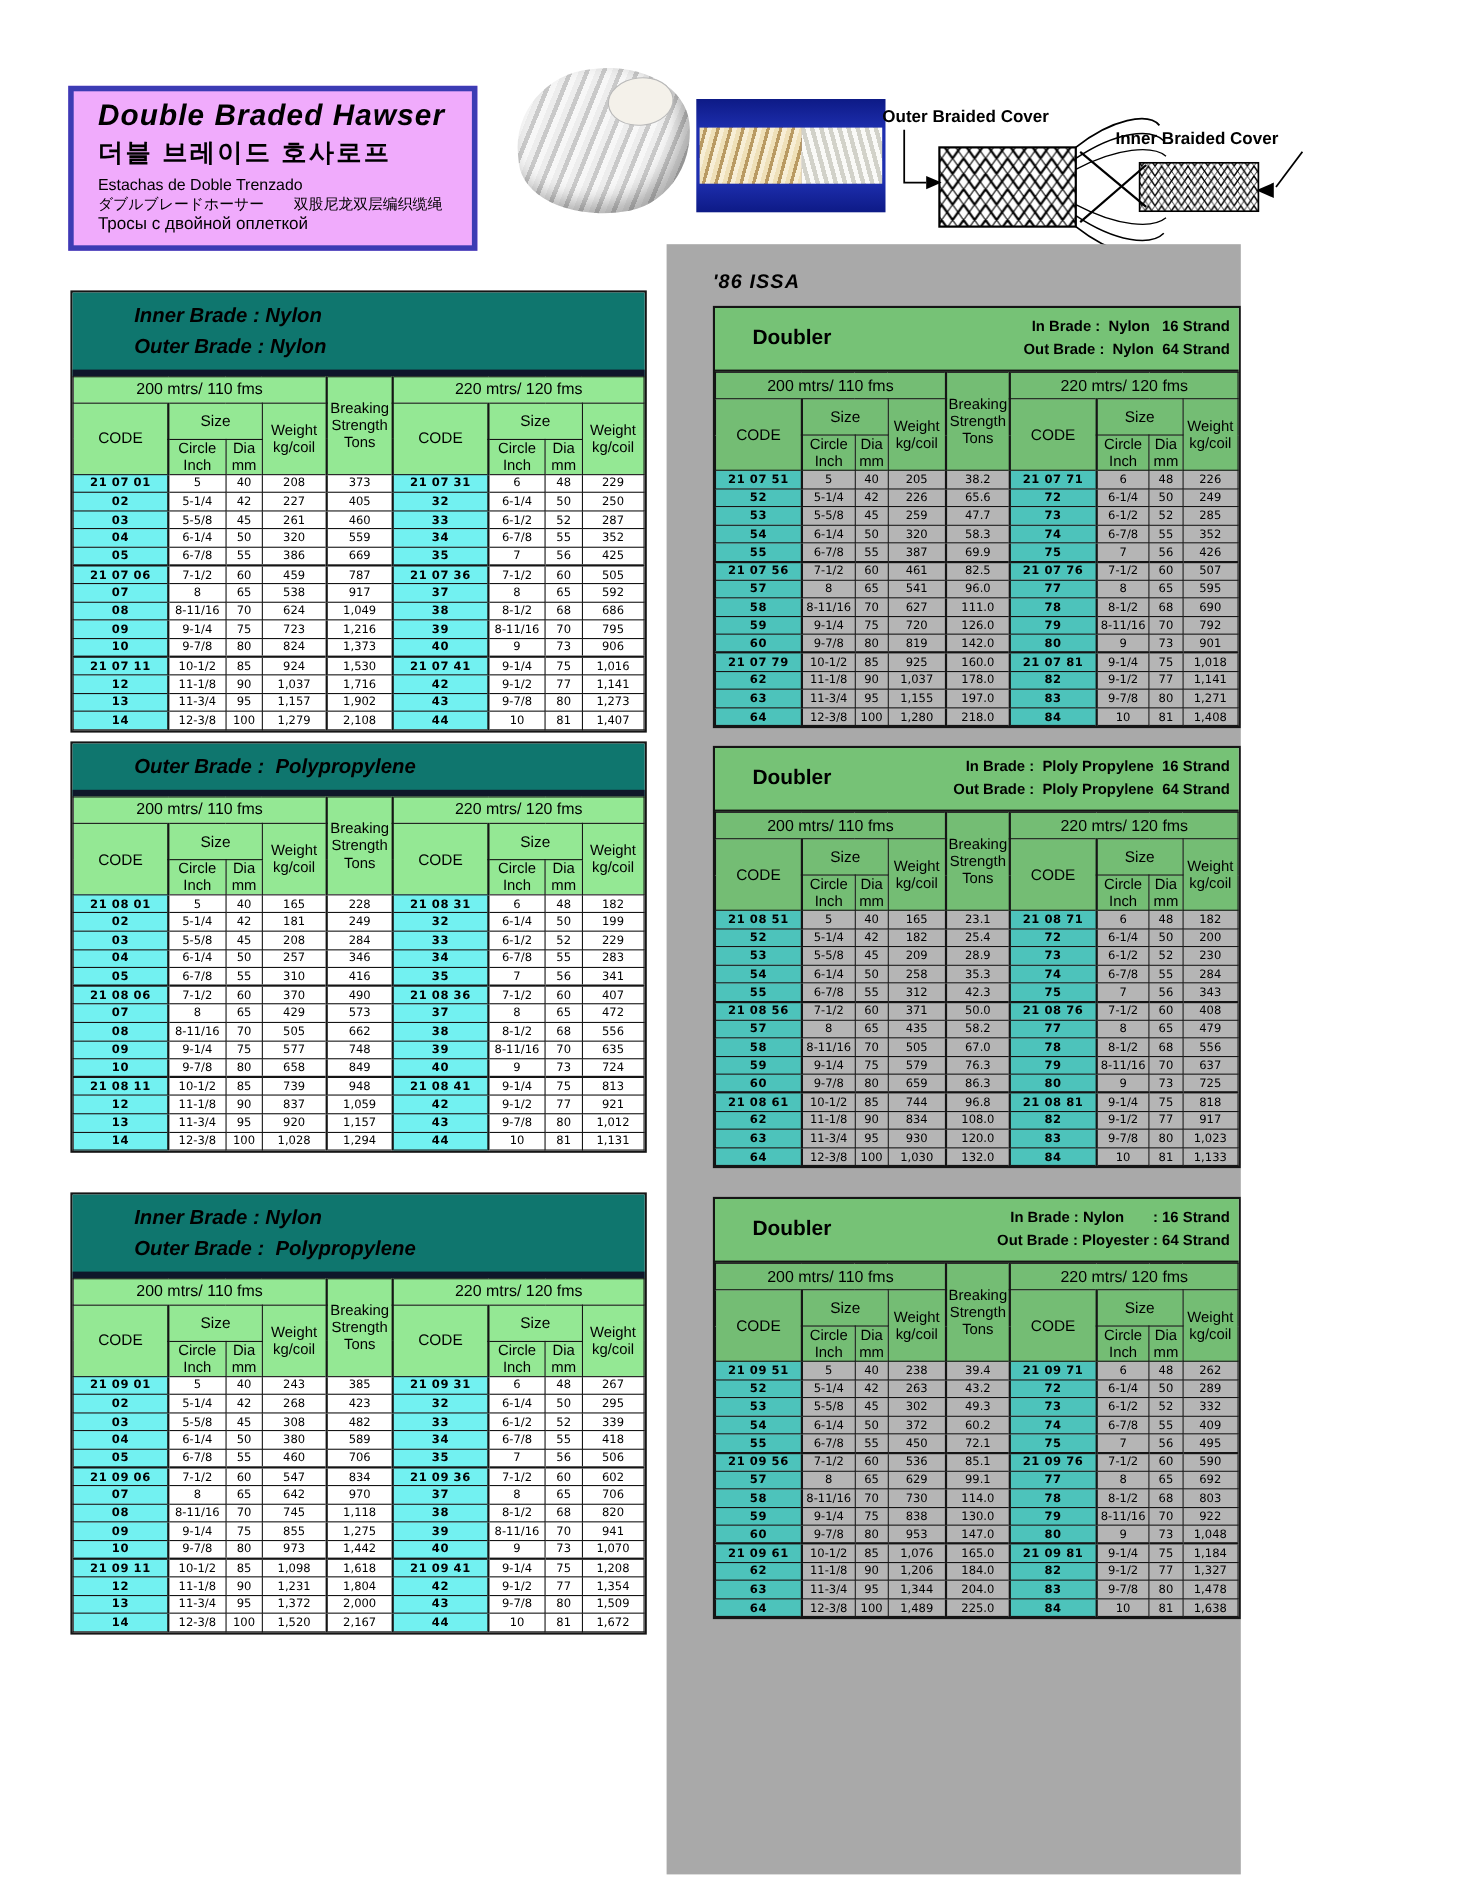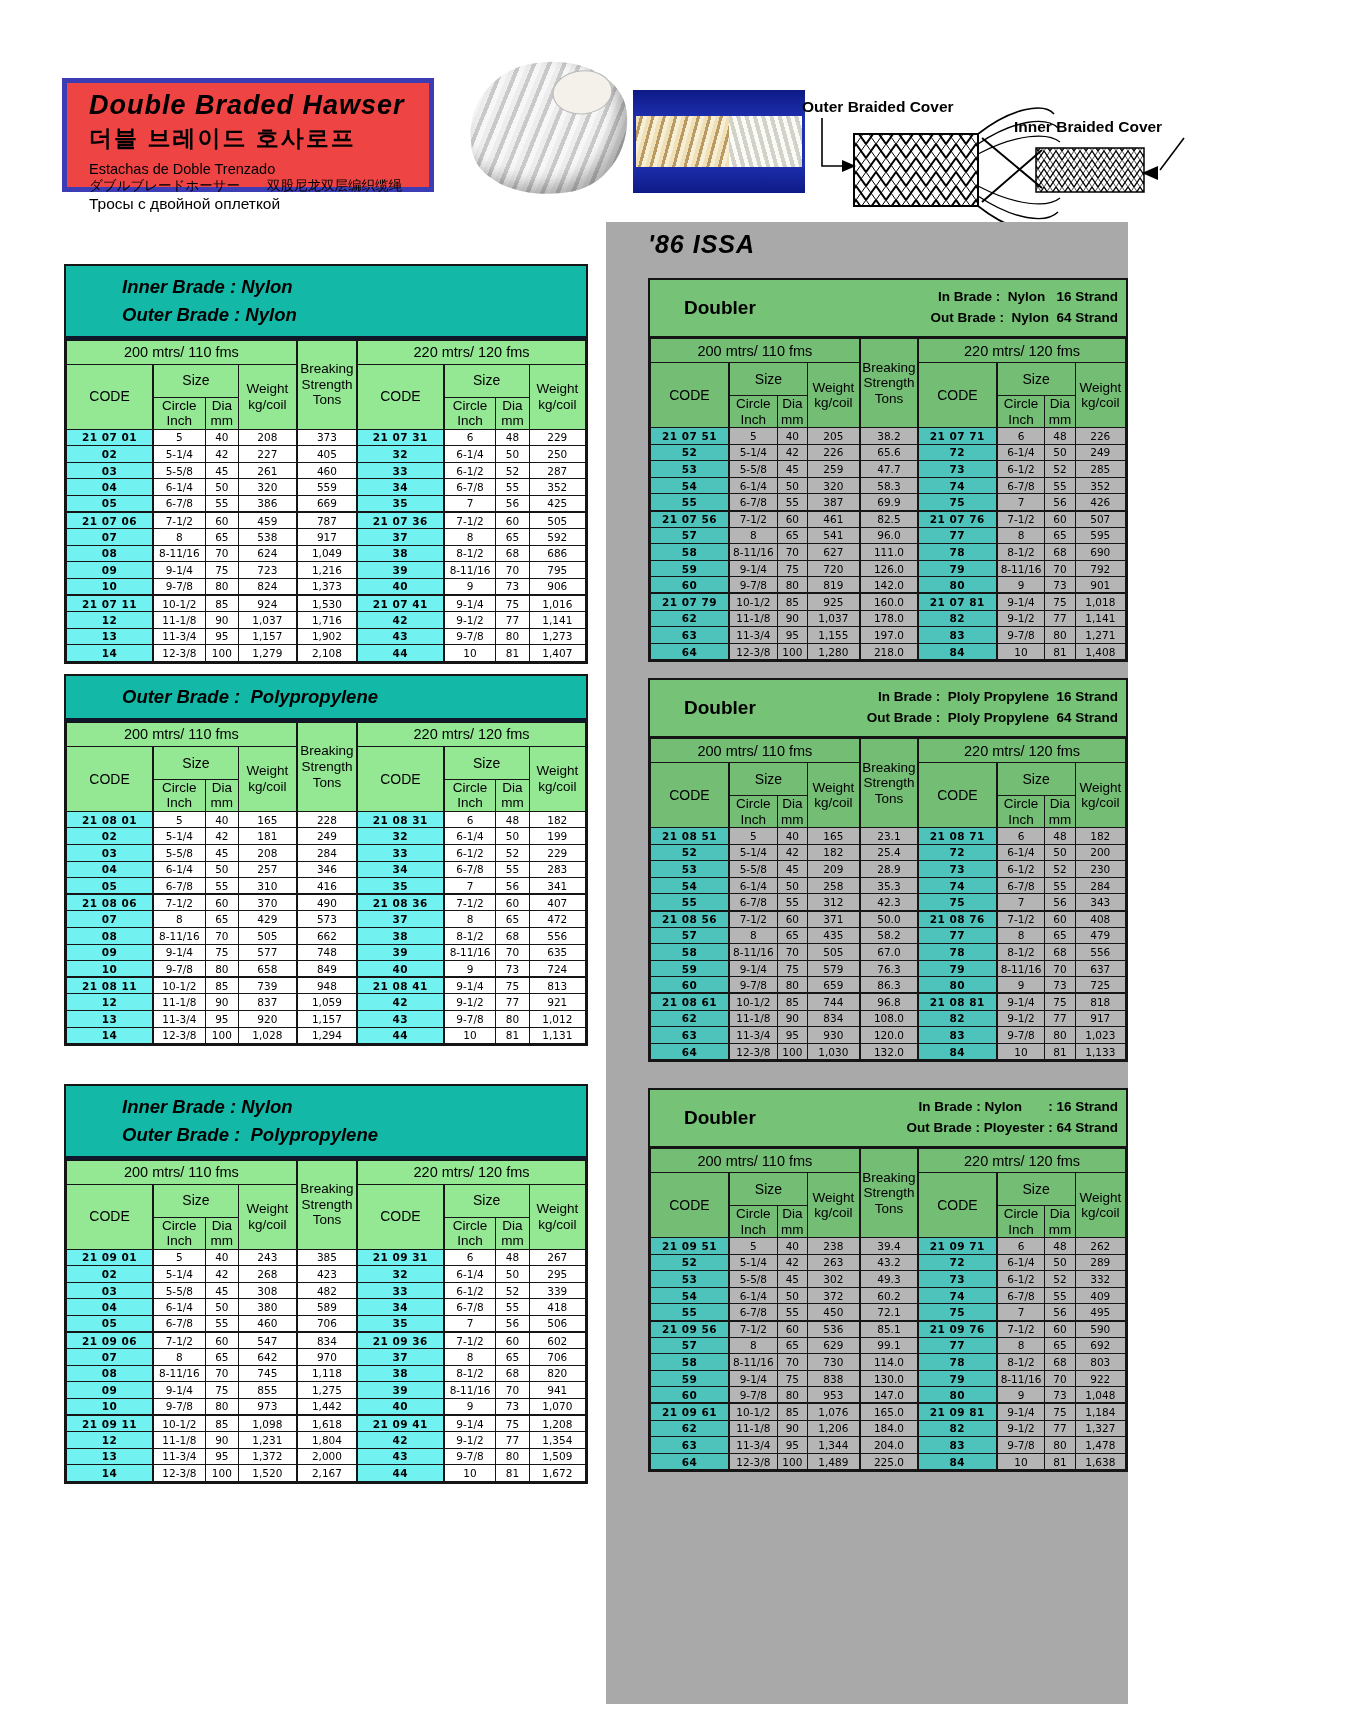--- a/index.html
+++ b/index.html
@@ -1,22 +1,22 @@
 <!DOCTYPE html>
 <html><head>
 <meta charset="utf-8">
 <style>
   html,body{margin:0;padding:0;}
   body{
     width:1348px;height:1716px;position:relative;background:#ffffff;
     font-family:"Liberation Sans",sans-serif;color:#000;overflow:hidden;
   }
   
-  .title-box{position:absolute;left:62px;top:78px;width:372px;height:114px;
-    background:#ef4444;border:5px solid #3c3cb4;box-sizing:border-box;padding:7px 4px 0 22px;}
+  .title-box{position:absolute;left:62px;top:78px;width:372px;height:150px;
+    background:#f0abfc;border:5px solid #3c3cb4;box-sizing:border-box;padding:7px 4px 0 22px;}
   .tb-en{font-size:27px;font-weight:bold;font-style:italic;letter-spacing:1px;}
   .tb-ko{font-size:23px;font-weight:bold;letter-spacing:2px;margin-top:2px;}
   .tb-es{font-size:14.5px;margin-top:7px;}
   .tb-jz{font-size:13.5px;white-space:pre;}
   .tb-ru{font-size:15.5px;}
   
   .rope1{position:absolute;left:470px;top:62px;width:158px;height:132px;
     border-radius:48% 52% 45% 55%/55% 45% 58% 42%;
     background:repeating-linear-gradient(118deg,#ededed 0 5px,#c9c9c9 5px 9px,#f7f7f7 9px 14px);
     box-shadow:inset -8px -10px 16px rgba(0,0,0,.28);transform:rotate(-6deg);}
@@ -28,24 +28,24 @@
   .r2a{flex:0 0 56%;background:repeating-linear-gradient(105deg,#efe0b8 0 4px,#b99a62 4px 7px,#f7eed6 7px 11px);}
   .r2b{flex:1;background:repeating-linear-gradient(75deg,#fafaf7 0 4px,#d2d2c9 4px 8px);}
   
   .diagram{position:absolute;left:786px;top:88px;width:562px;height:152px;}
   .diagram svg{position:absolute;left:0;top:0;}
   .dg-label{position:absolute;font-weight:bold;font-size:15.5px;white-space:nowrap;}
   .dg-outer{left:16px;top:10px;}
   .dg-inner{left:228px;top:30px;}
   
   .right-panel{position:absolute;left:606px;top:222px;width:522px;height:1482px;background:#a9a9a9;}
-  .issa{position:absolute;left:42px;top:8px;font-size:25px;font-weight:bold;font-style:italic;letter-spacing:1px;}
+  .issa{position:absolute;left:42px;top:24px;font-size:18px;font-weight:bold;font-style:italic;letter-spacing:1px;}
   
   .tbl{position:absolute;border:2px solid #151515;background:#fff;}
-  .lt-band{background:#14b8a6;border-bottom:4px solid #0f172a;padding:7px 0 7px 56px;}
+  .lt-band{background:#0f766e;border-bottom:6px solid #0f172a;padding:7px 0 7px 56px;}
   .lt-line{font-style:italic;font-weight:bold;font-size:18.5px;line-height:1.5;white-space:pre;}
   .rt-band{background:#76c276;border-bottom:2px solid #151515;display:flex;align-items:center;
     height:58px;box-sizing:border-box;padding:4px 6px 4px 34px;}
   .rt-doubler{font-weight:bold;font-size:19px;}
   .rt-specs{margin-left:auto;font-weight:bold;font-size:13.5px;line-height:1.55;text-align:right;
     padding-right:2px;white-space:pre;}
   .spec{border-collapse:collapse;width:100%;table-layout:fixed;}
   .spec th,.spec td{border:1px solid #151515;padding:0;text-align:center;vertical-align:middle;}
   .spec th{font-weight:normal;}
   .lt .spec th{background:#94e894;}

